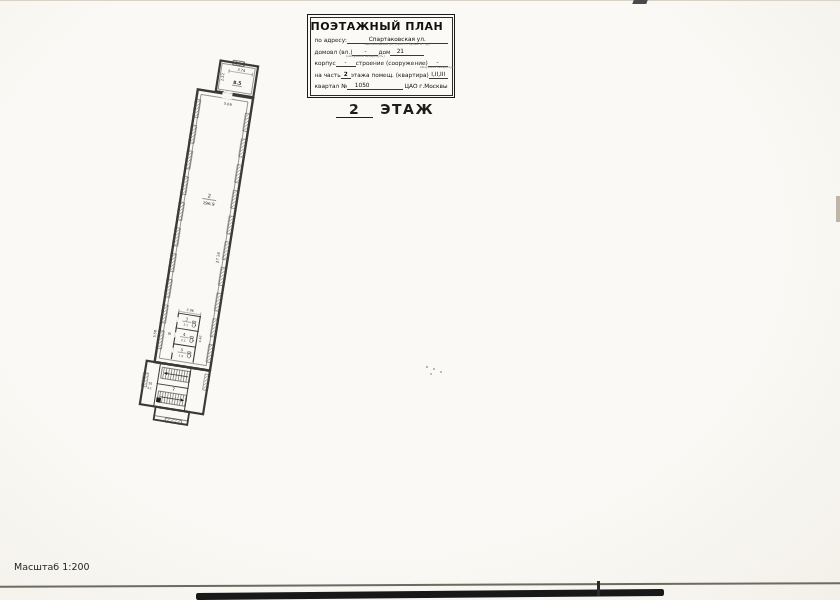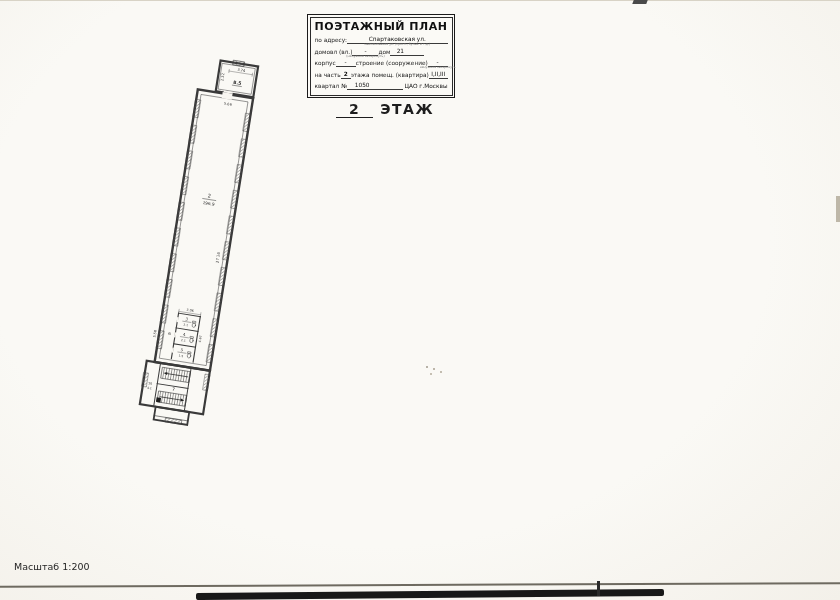--- a/index.html
+++ b/index.html
@@ -3,21 +3,21 @@
 <meta charset="utf-8">
 <style>
   html,body{margin:0;padding:0;background:#8a8a8a;}
   .page{position:relative;width:840px;height:600px;overflow:hidden;
         background:radial-gradient(ellipse at 45% 40%, #faf9f5 60%, #f3f0e9 100%);
         font-family:"DejaVu Sans", sans-serif;color:#222;}
   
   .title-block{position:absolute;left:307px;top:14px;width:148px;height:84px;
       border:1.8px solid #1a1a1a;background:#fbfaf6;box-sizing:border-box;}
   .tb-inner{position:absolute;inset:1.5px;border:.8px solid #2a2a2a;}
-  .tb-title{text-align:center;font-weight:bold;font-size:11px;letter-spacing:.5px;
+  .tb-title{text-align:left;font-weight:bold;font-size:11px;letter-spacing:.5px;
       color:#111;margin-top:2.5px;}
   .tb-row{display:flex;align-items:flex-end;margin:3.4px 4px 0 4px;position:relative;}
   .lbl{font-size:5.8px;color:#222;white-space:nowrap;line-height:7px;}
   .uv{border-bottom:1px solid #3a3a3a;text-align:center;font-size:5.8px;color:#111;
       position:relative;padding:0 2px;line-height:7px;min-height:7px;box-sizing:border-box;}
   .sub{position:absolute;top:100%;left:50%;transform:translateX(-50%);
       font-size:3.1px;color:#777;white-space:nowrap;line-height:3.4px;}
   .grow{flex:1;}
   .w26{width:26px;}.w20{width:20px;}.w14{width:14px;}.w12{width:12px;}
   .w10{width:10px;}.w18{width:18px;}.w30{width:30px;}

